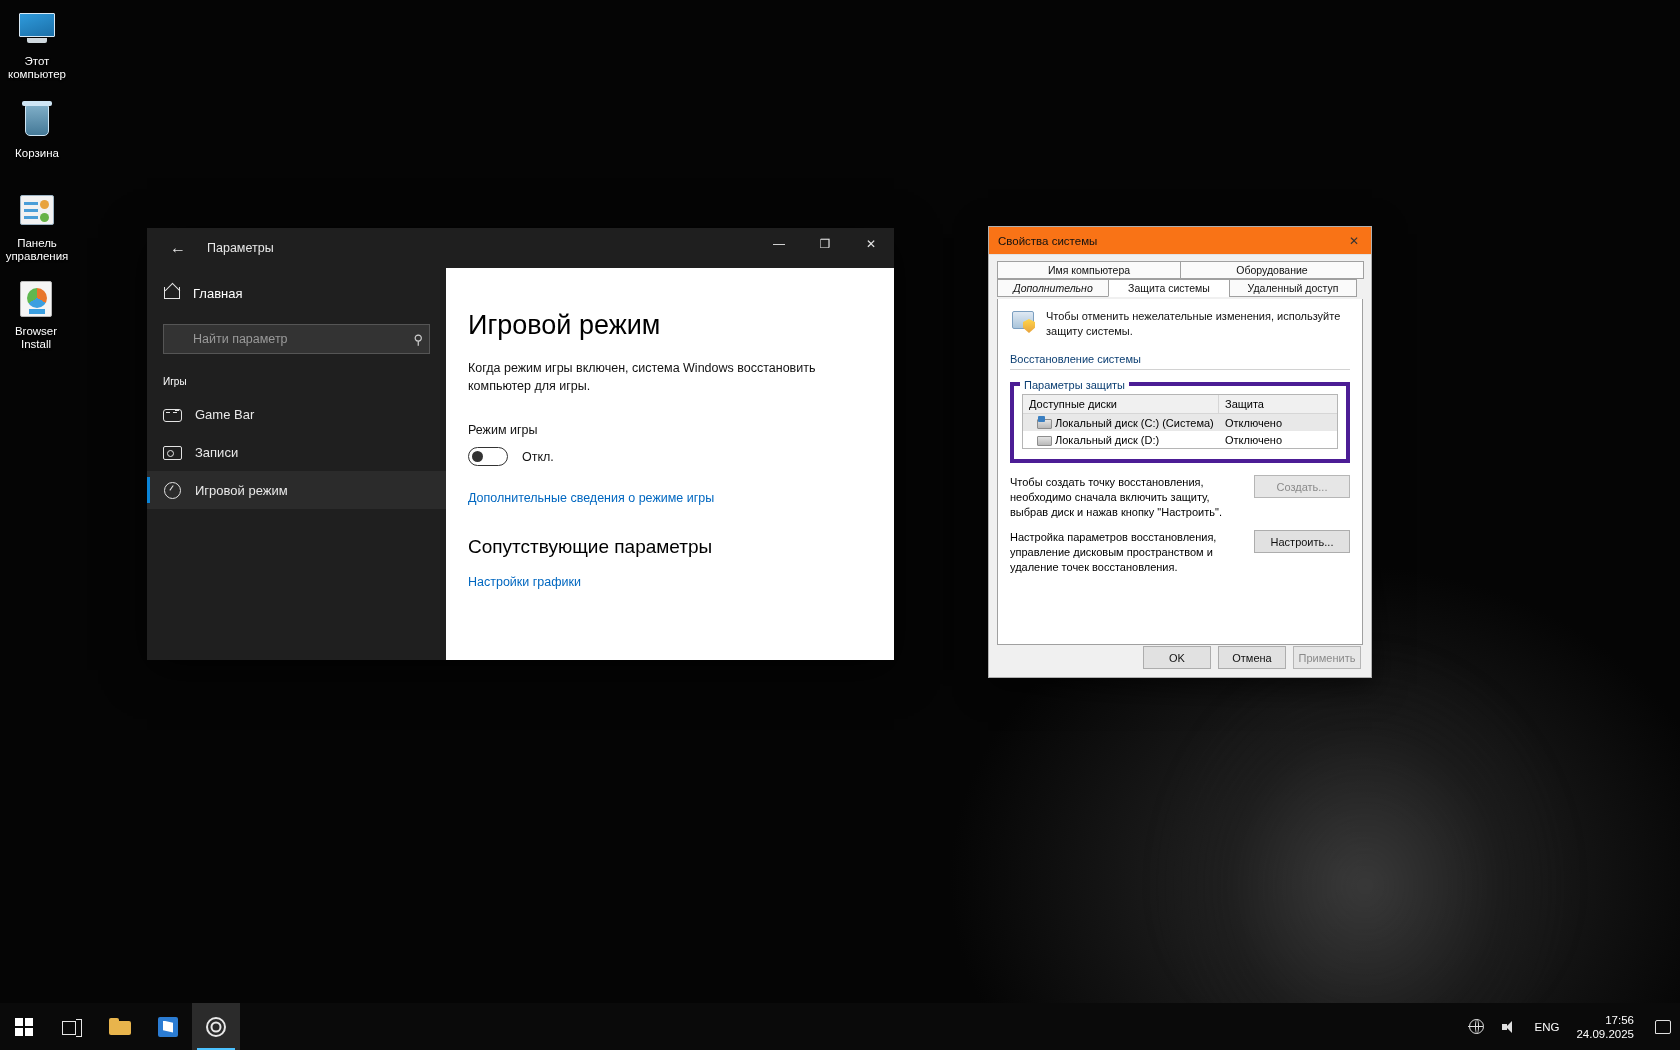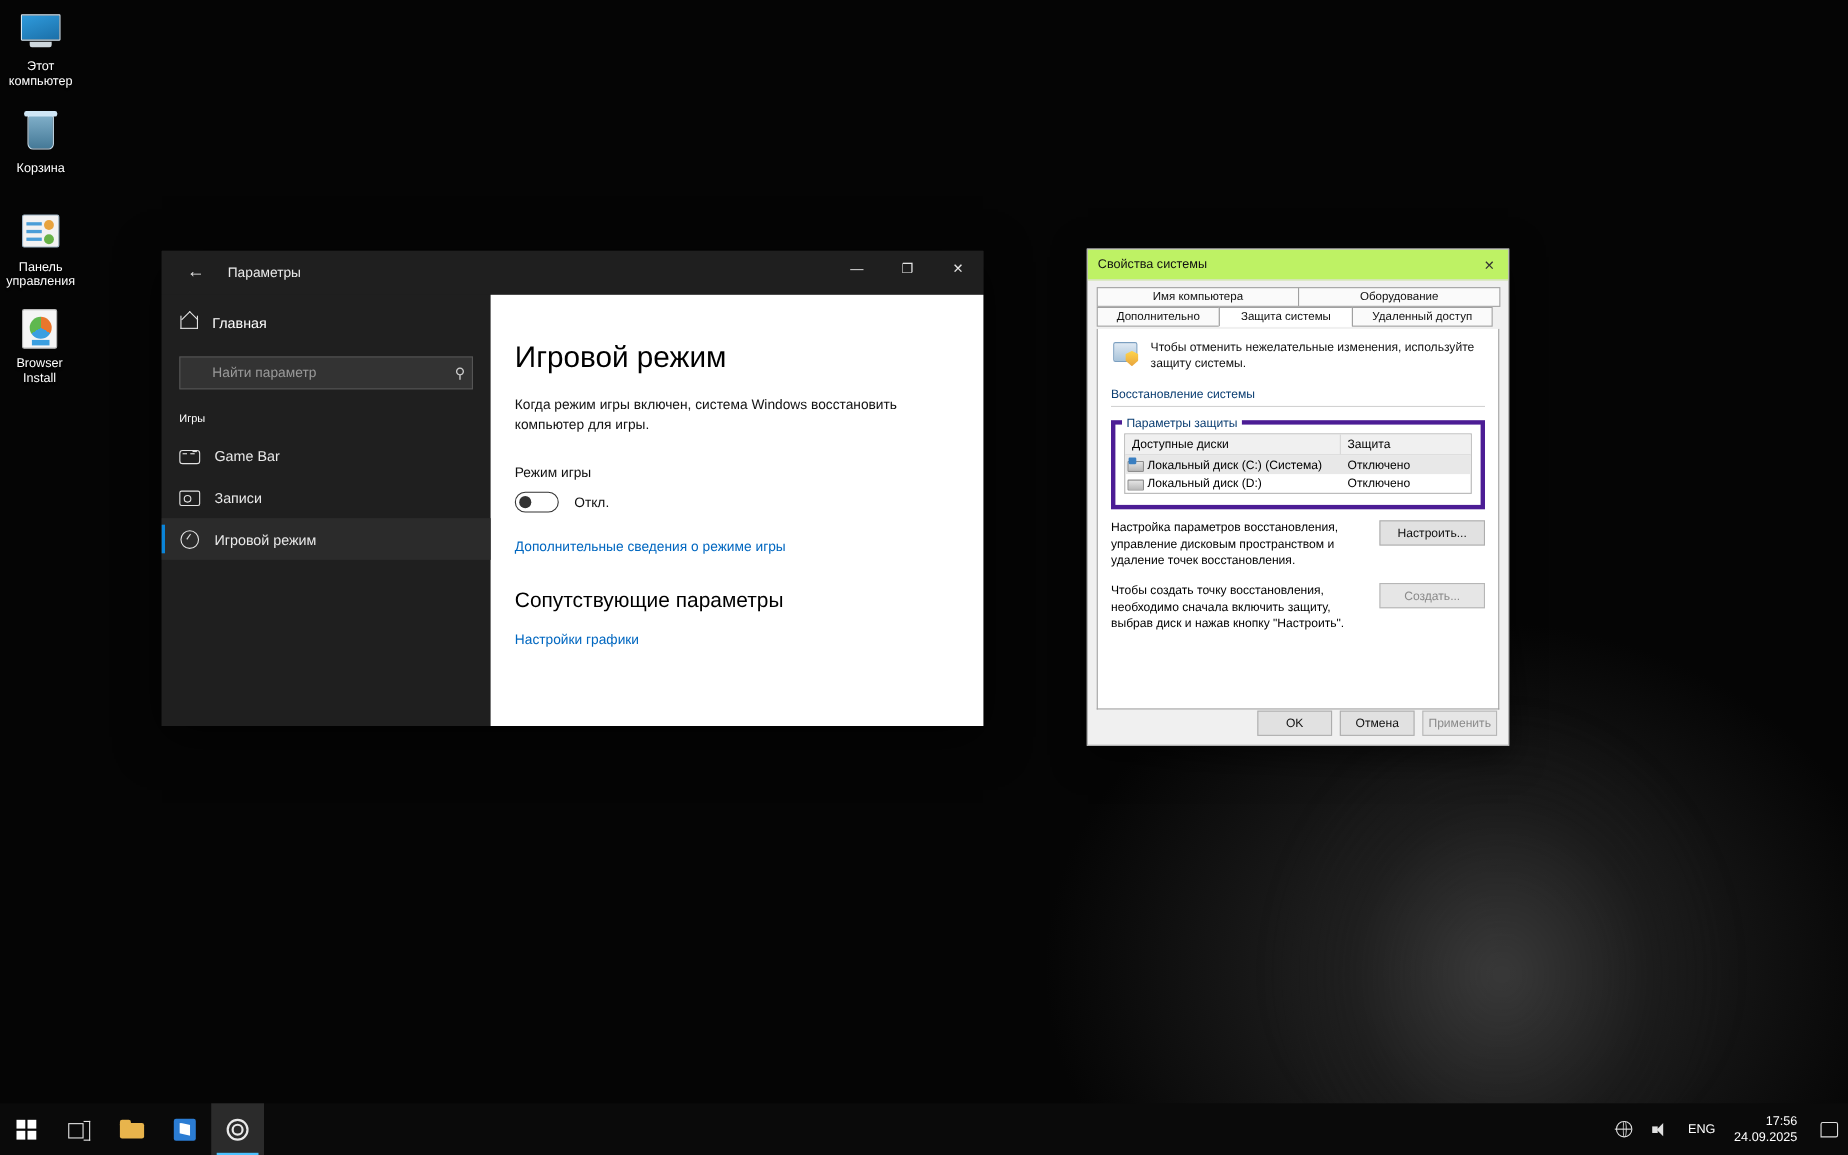--- a/index.html
+++ b/index.html
@@ -237,21 +237,21 @@
     left: 988px; top: 226px;
     width: 384px; height: 452px;
     background: #f0f0f0;
     border: 1px solid #b0b0b0;
     box-shadow: 0 8px 30px rgba(0,0,0,0.6);
     font-size: 11px;
     color: #000;
   }
   .sp-title {
     height: 28px; display: flex; align-items: center;
-    background: #bef264;
+    background: #f97316;
     padding-left: 9px;
     font-size: 11.5px; color: #111;
     border-bottom: 1px solid #e2e2e2;
   }
   .sp-close {
     margin-left: auto; width: 34px; height: 27px;
     display: flex; align-items: center; justify-content: center;
     font-size: 12px; color: #333;
   }
 
@@ -265,21 +265,21 @@
     height: 18px;
     border: 1px solid #a0a0a0;
     background: #fafafa;
     font-size: 10.5px;
     display: flex; align-items: center; justify-content: center;
     margin-right: -1px;
     color: #111;
   }
   .sp-tab.selected { background: #ffffff; border-bottom-color: #ffffff; font-weight: 400; }
   .sp-tabrow.row1 .sp-tab { width: 190px; }
-  .sp-tabrow.row2 .sp-tab:nth-child(1) { width: 112px; }
+  .sp-tabrow.row2 .sp-tab:nth-child(1) { width: 112px; font-style: italic; }
   .sp-tabrow.row2 .sp-tab:nth-child(2) { width: 122px; }
   .sp-tabrow.row2 .sp-tab:nth-child(3) { width: 128px; }
 
   .sp-panel {
     margin: 0 8px;
     border: 1px solid #a0a0a0;
     border-top: none;
     background: #fff;
     height: 346px;
     padding: 10px 12px;
@@ -332,21 +332,21 @@
     font-size: 11px;
   }
   .sp-th {
     display: flex; background: #f0f0f0; border-bottom: 1px solid #d6d6d6;
   }
   .sp-th div { padding: 3px 6px; }
   .sp-th .c1 { width: 196px; border-right: 1px solid #d6d6d6; }
   .sp-th .c2 { flex: 1; }
   .sp-tr { display: flex; align-items: center; height: 17px; }
   .sp-tr.selected { background: #e8e8e8; }
-  .sp-tr .c1 { width: 196px; padding-left: 2px; display: flex; align-items: center; gap: 5px; }
+  .sp-tr .c1 { width: 196px; padding-left: 14px; display: flex; align-items: center; gap: 5px; }
   .sp-tr .c2 { flex: 1; padding-left: 6px; }
   .drv-ico { width: 13px; height: 11px; position: relative; flex: 0 0 13px; }
   .drv-ico:before {
     content:""; position:absolute; left:0; top:2px; width:13px; height:8px;
     background: linear-gradient(180deg,#e4e4e4,#b9b9b9); border:1px solid #8d8d8d; border-radius:1px;
   }
   .drv-ico.sys:after {
     content:""; position:absolute; left:1px; top:-1px; width:7px; height:6px;
     background: #3a7fc1; border-radius:1px;
   }
@@ -563,28 +563,28 @@
         <div class="sp-tr">
           <div class="c1">
               <span class="drv-ico"></span>
               <span>Локальный диск (D:)</span>
             </div>
           <div class="c2">Отключено</div>
         </div>
       </div>
     </div>
 
+    <div class="sp-row" style="margin-top:12px;">
+      <p>Чтобы создать точку восстановления, необходимо сначала включить защиту, выбрав диск и нажав кнопку "Настроить".</p>
+      <div class="sp-btn" style="margin-left:auto;">Создать...</div>
+    </div>
+
     <div class="sp-row" style="margin-top:10px;">
       <p>Настройка параметров восстановления, управление дисковым пространством и удаление точек восстановления.</p>
       <div class="sp-btn enabled" style="margin-left:auto;">Настроить...</div>
-    </div>
-
-    <div class="sp-row" style="margin-top:12px;">
-      <p>Чтобы создать точку восстановления, необходимо сначала включить защиту, выбрав диск и нажав кнопку "Настроить".</p>
-      <div class="sp-btn" style="margin-left:auto;">Создать...</div>
     </div>
   </div>
 
   <div class="sp-footer">
     <div class="sp-btn enabled">OK</div>
     <div class="sp-btn enabled">Отмена</div>
     <div class="sp-btn">Применить</div>
   </div>
 </div>
 

